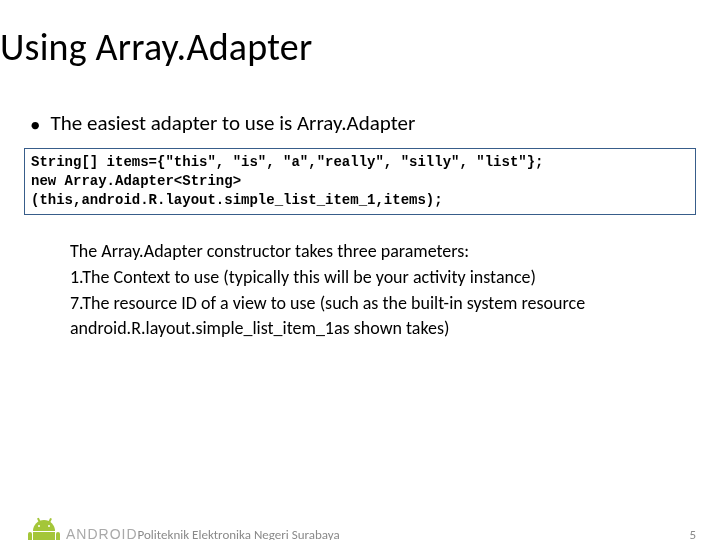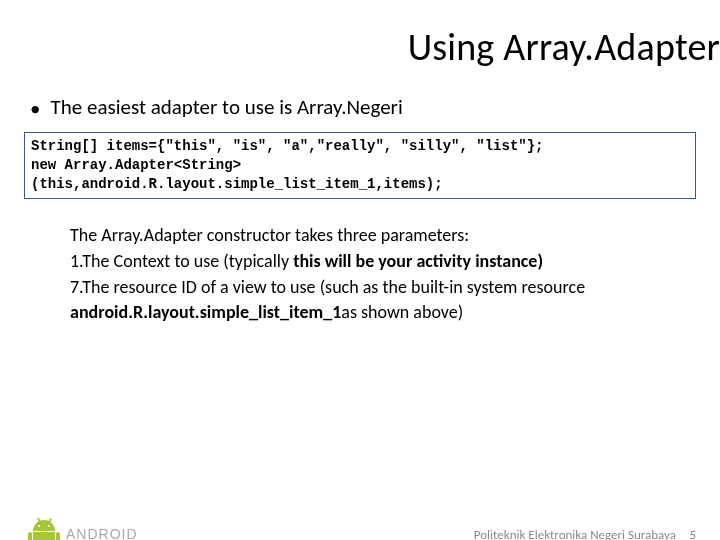--- a/index.html
+++ b/index.html
@@ -12,25 +12,25 @@
     color: #000;
     overflow: hidden;
   }
   .slide {
     position: relative;
     width: 720px;
     height: 540px;
     box-sizing: border-box;
   }
   .title {
-    text-align: right;
+    text-align: left;
     font-size: 38px;
     font-weight: 400;
     margin-top: 24px;
-    margin-bottom: 24px;
+    margin-bottom: 40px;
     letter-spacing: 0.2px;
   }
   .bullet-row {
     display: flex;
     align-items: flex-start;
     padding-left: 30px;
     margin-bottom: 10px;
     font-size: 21px;
   }
   .bullet {
@@ -125,55 +125,55 @@
   .ar-arm.r { right: -2px; }
   .wordmark {
     font-family: Arial, sans-serif;
     font-size: 14px;
     letter-spacing: 1px;
     color: #A9A9A9;
     text-transform: uppercase;
   }
   .footer-center {
     flex: 1;
-    text-align: right;
+    text-align: left;
     font-size: 13px;
     color: #8A8A8A;
   }
   .page-num {
     font-size: 13px;
     color: #8A8A8A;
     min-width: 20px;
     text-align: right;
   }
-  .bold { font-weight: bold; }
+  .bold { font-weight: normal; }
 </style>
 </head>
 <body>
 
 <div class="slide">
 
   <div class="title">Using Array.Adapter</div>
 
   <div class="bullet-row">
     <span class="bullet">•</span>
-    <span>The easiest adapter to use is Array.Negeri</span>
+    <span>The easiest adapter to use is Array.Adapter</span>
   </div>
 
   <div class="code-box">String[] items={"this", "is", "a","really", "silly", "list"};
 new Array.Adapter&lt;String&gt;
 (this,android.R.layout.simple_list_item_1,items);</div>
 
   <div class="body-text">
     <div class="line">The Array.Adapter constructor takes three parameters:</div>
     <div class="line">
       <span>1.The Context to use (typically </span><span class="bold">this will be your activity instance)</span>
     </div>
     <div class="line">
-      <span>7.The resource ID of a view to use (such as the built-in system resource </span><span class="bold">android.R.layout.simple_list_item_1</span><span>as shown above)</span>
+      <span>7.The resource ID of a view to use (such as the built-in system resource </span><span class="bold">android.R.layout.simple_list_item_1</span><span>as shown takes)</span>
     </div>
   </div>
 
   <div class="footer">
     <div class="logo">
       <div class="android-robot">
         <div class="ar-head">
           <div class="ar-ant l"></div>
             <div class="ar-ant r"></div>
           <div class="ar-eye l"></div>

